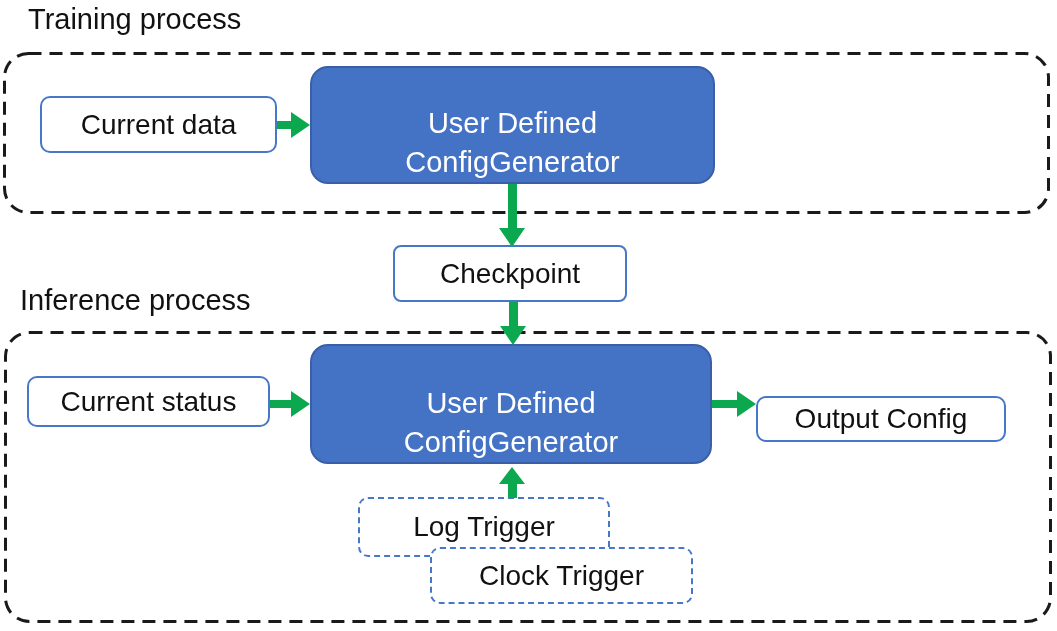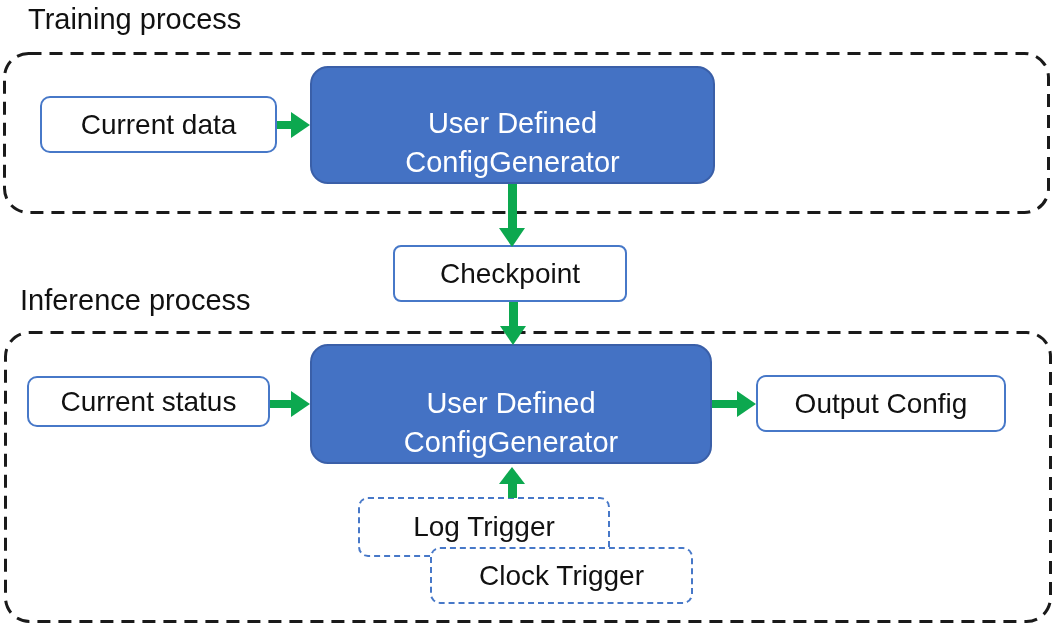--- a/index.html
+++ b/index.html
@@ -151,21 +151,21 @@
   <div class="blue-box" style="left:310px; top:344px; width:402px; height:120px;">
     <span>User Defined</span>
     <span>ConfigGenerator</span>
   </div>
 
   <div class="arrow" style="left:712px; top:391px;">
     <div class="shaft-h" style="width:25px;"></div>
     <div class="head-right"></div>
   </div>
 
-  <div class="white-box" style="left:756px; top:375px; width:250px; height:57px;">
+  <div class="white-box" style="left:756px; top:396px; width:250px; height:46px;">
     <span>Output Config</span>
   </div>
 
   <div class="arrow arrow-v" style="left:499px; top:467px;">
     <div class="head-up"></div>
     <div class="shaft-v" style="height:14px;"></div>
   </div>
 
   <div class="trigger-box z2" style="left:430px; top:547px; width:263px; height:57px;">
     <span>Clock Trigger</span>

